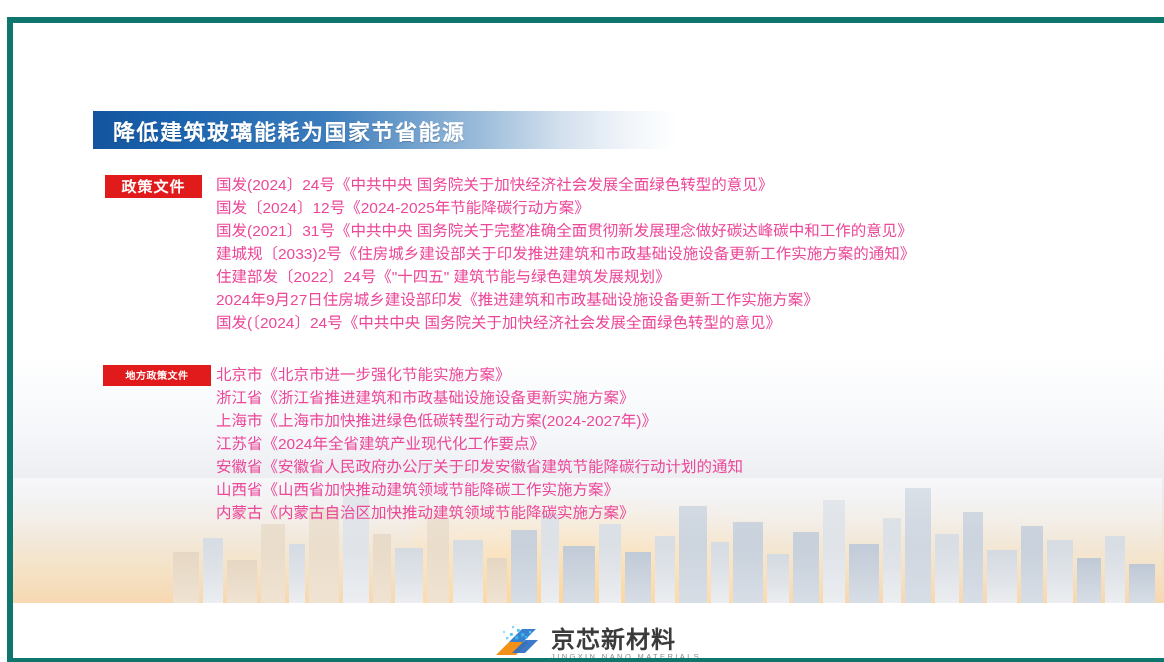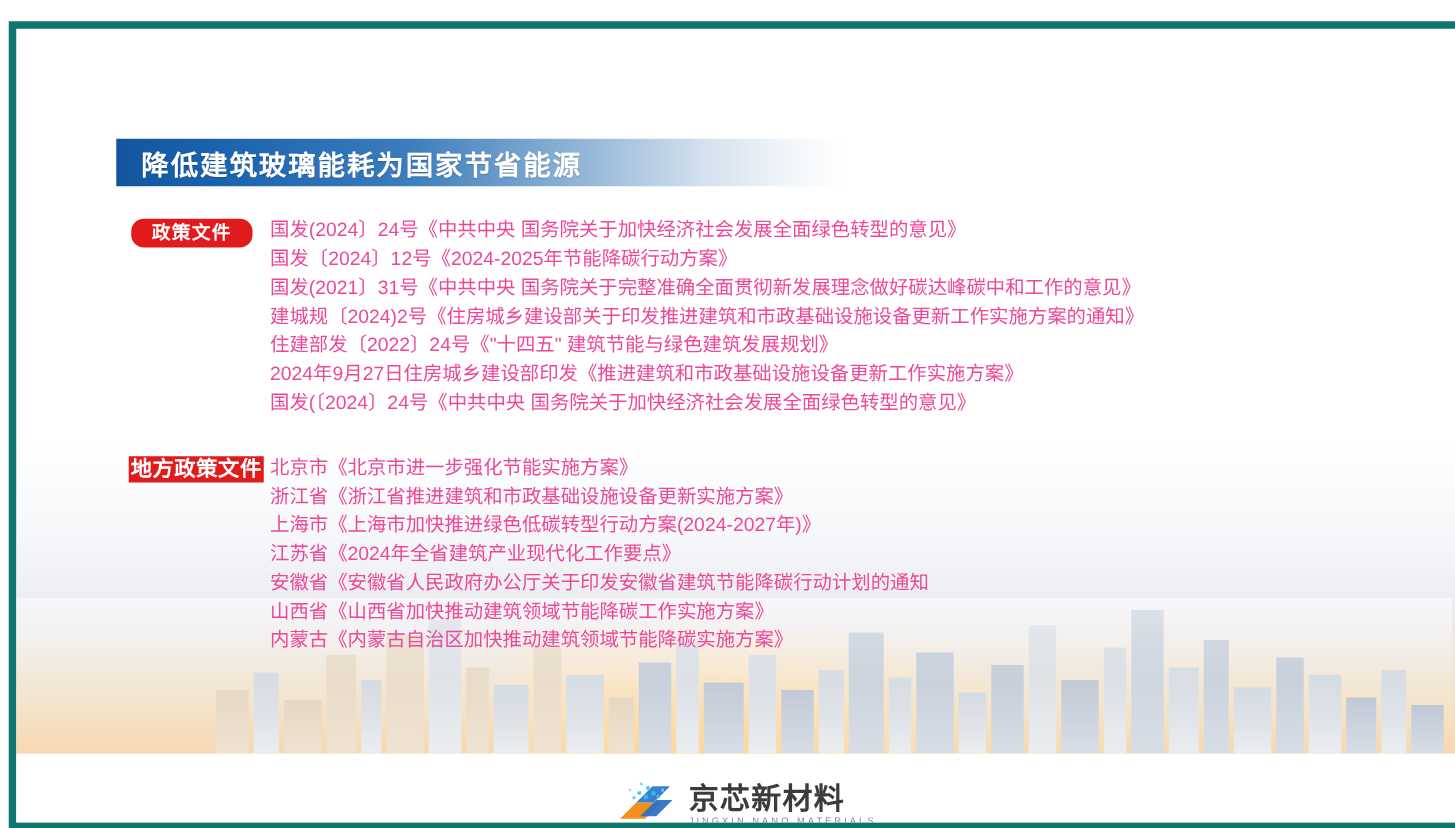--- a/index.html
+++ b/index.html
@@ -120,29 +120,28 @@
     box-sizing: border-box;
   }
   .badge-policy {
     left: 92px;
     top: 152px;
     width: 97px;
     height: 23px;
     line-height: 23px;
     font-size: 15px;
     letter-spacing: 1px;
-    border-radius: 10px;
   }
   .badge-local {
     left: 90px;
     top: 342px;
     width: 108px;
     height: 21px;
     line-height: 21px;
-    font-size: 17px;
+    font-size: 10px;
     letter-spacing: 0.5px;
   }
 
   
   .doc-list {
     position: absolute;
     left: 203px;
     color: #ec4899;
     font-size: 15.5px;
     line-height: 23px;
@@ -259,21 +258,21 @@
   <div class="title-banner">
     <span class="title-text">降低建筑玻璃能耗为国家节省能源</span>
   </div>
 
   <div class="badge badge-policy">政策文件</div>
 
   <div class="doc-list doc-list-policy">
     <div class="doc-line">国发(2024〕24号《中共中央 国务院关于加快经济社会发展全面绿色转型的意见》</div>
     <div class="doc-line">国发〔2024〕12号《2024-2025年节能降碳行动方案》</div>
     <div class="doc-line">国发(2021〕31号《中共中央 国务院关于完整准确全面贯彻新发展理念做好碳达峰碳中和工作的意见》</div>
-    <div class="doc-line">建城规〔2024)2号《住房城乡建设部关于印发推进建筑和市政基础设施设备更新工作实施方案的通知》</div>
+    <div class="doc-line">建城规〔2033)2号《住房城乡建设部关于印发推进建筑和市政基础设施设备更新工作实施方案的通知》</div>
     <div class="doc-line">住建部发〔2022〕24号《"十四五" 建筑节能与绿色建筑发展规划》</div>
     <div class="doc-line">2024年9月27日住房城乡建设部印发《推进建筑和市政基础设施设备更新工作实施方案》</div>
     <div class="doc-line">国发(〔2024〕24号《中共中央 国务院关于加快经济社会发展全面绿色转型的意见》</div>
   </div>
 
   <div class="badge badge-local">地方政策文件</div>
 
   <div class="doc-list doc-list-local">
     <div class="doc-line">北京市《北京市进一步强化节能实施方案》</div>
     <div class="doc-line">浙江省《浙江省推进建筑和市政基础设施设备更新实施方案》</div>

